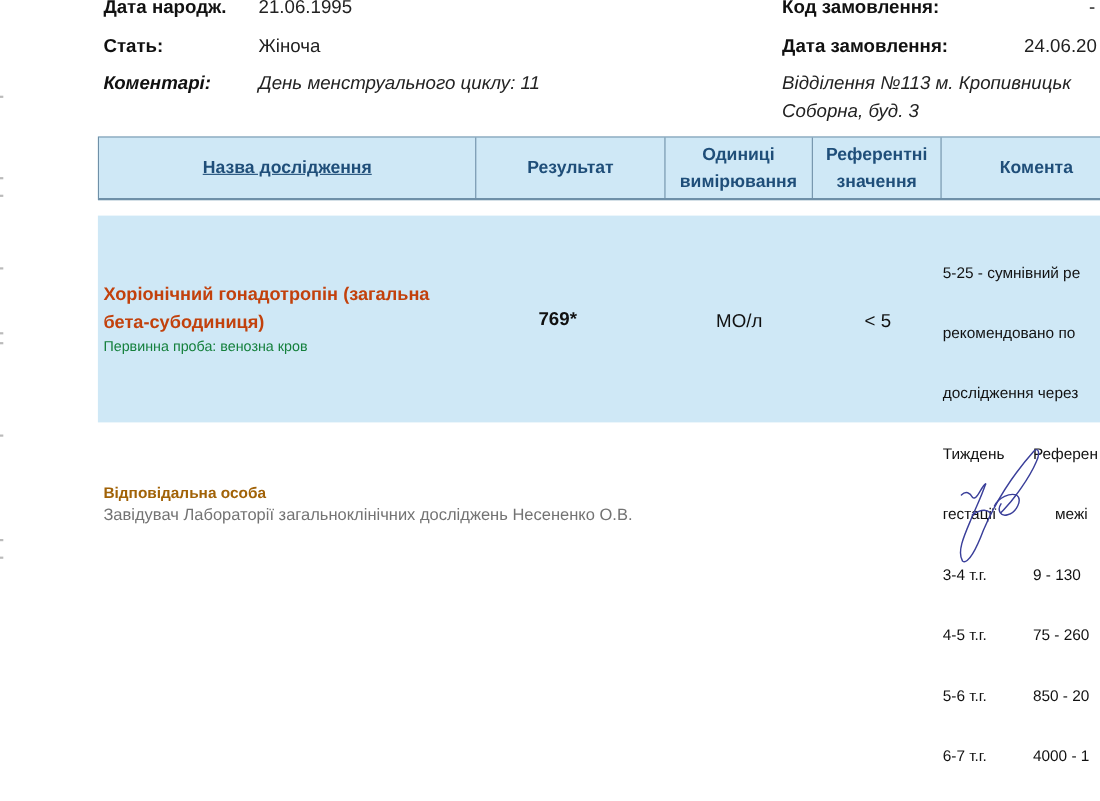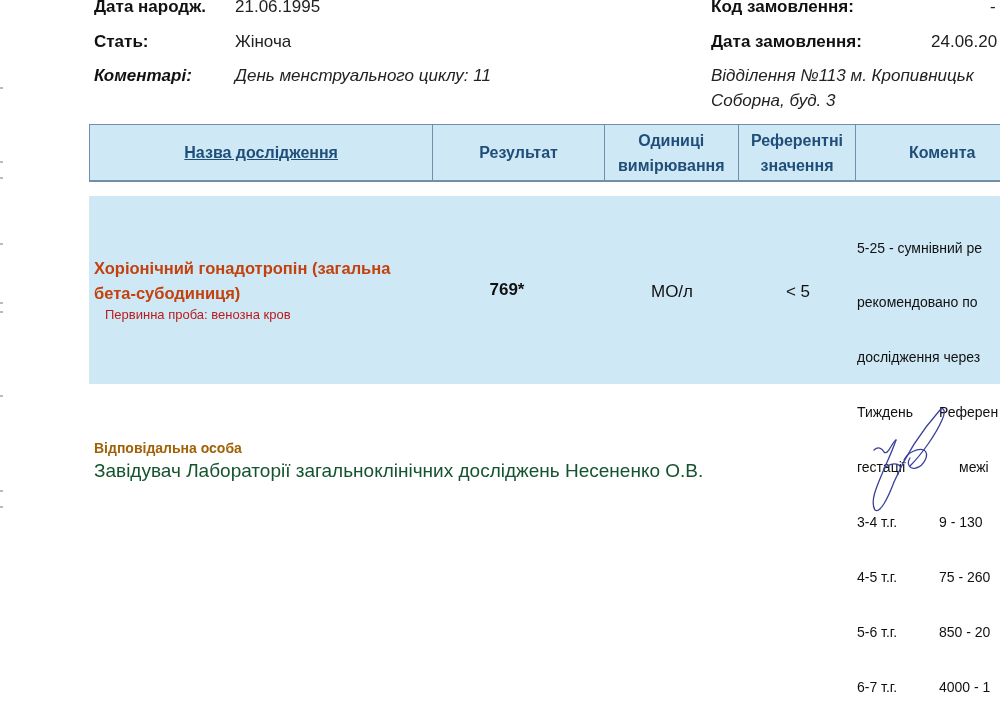--- a/index.html
+++ b/index.html
@@ -20,30 +20,30 @@
   .hcell {
     box-sizing: border-box; border-right: 1px solid #6f90a8;
     display: flex; align-items: center; justify-content: center; text-align: center;
     color: #1f4e79; font-weight: bold; font-size: 16px; line-height: 25px;
   }
   .row {
     position: absolute; left: 89px; top: 196px; width: 940px; height: 188px;
     background: #cfe8f6;
   }
   .test-name { position: absolute; left: 5px; top: 60px; font-weight: bold; font-size: 16.5px; line-height: 25px; color: #c2410c; white-space: nowrap; }
-  .sample { position: absolute; left: 16px; top: 111px; font-size: 13px; color: #b91c1c; white-space: nowrap; }
+  .sample { position: absolute; left: 5px; top: 111px; font-size: 13px; color: #15803d; white-space: nowrap; }
   .result { position: absolute; left: 332px; width: 172px; top: 84px; text-align: center; font-weight: bold; font-size: 17px; }
   .units { position: absolute; left: 516px; width: 134px; top: 86px; text-align: center; font-size: 17px; }
   .ref { position: absolute; left: 650px; width: 118px; top: 86px; text-align: center; font-size: 17px; }
   .comment { position: absolute; left: 768px; top: 6px; font-size: 14px; line-height: 18.3px; color: #111; white-space: pre; font-family: "Liberation Sans", sans-serif; }
   .gest { display: flex; }
   .gest .w { width: 80px; }
   .gest .r { padding-left: 2px; }
   .resp-title { left: 94px; top: 440px; font-weight: bold; font-size: 14px; color: #a16207; }
-  .resp-text { left: 94px; top: 460px; font-size: 19px; color: #14532d; }
+  .resp-text { left: 94px; top: 460px; font-size: 15px; color: #737373; }
   .signature { position: absolute; left: 862px; top: 402px; width: 100px; height: 115px; }
   .tick { position: absolute; left: 0; width: 3px; height: 2px; background: #bbb; }
 </style>
 </head>
 <body>
 
 <div class="abs lbl" style="left:94px; top:-3px;">Дата народж.</div>
 <div class="abs val" style="left:235px; top:-3px;">21.06.1995</div>
 <div class="abs lbl" style="left:94px; top:32px;">Стать:</div>
 <div class="abs val" style="left:235px; top:32px;">Жіноча</div>

